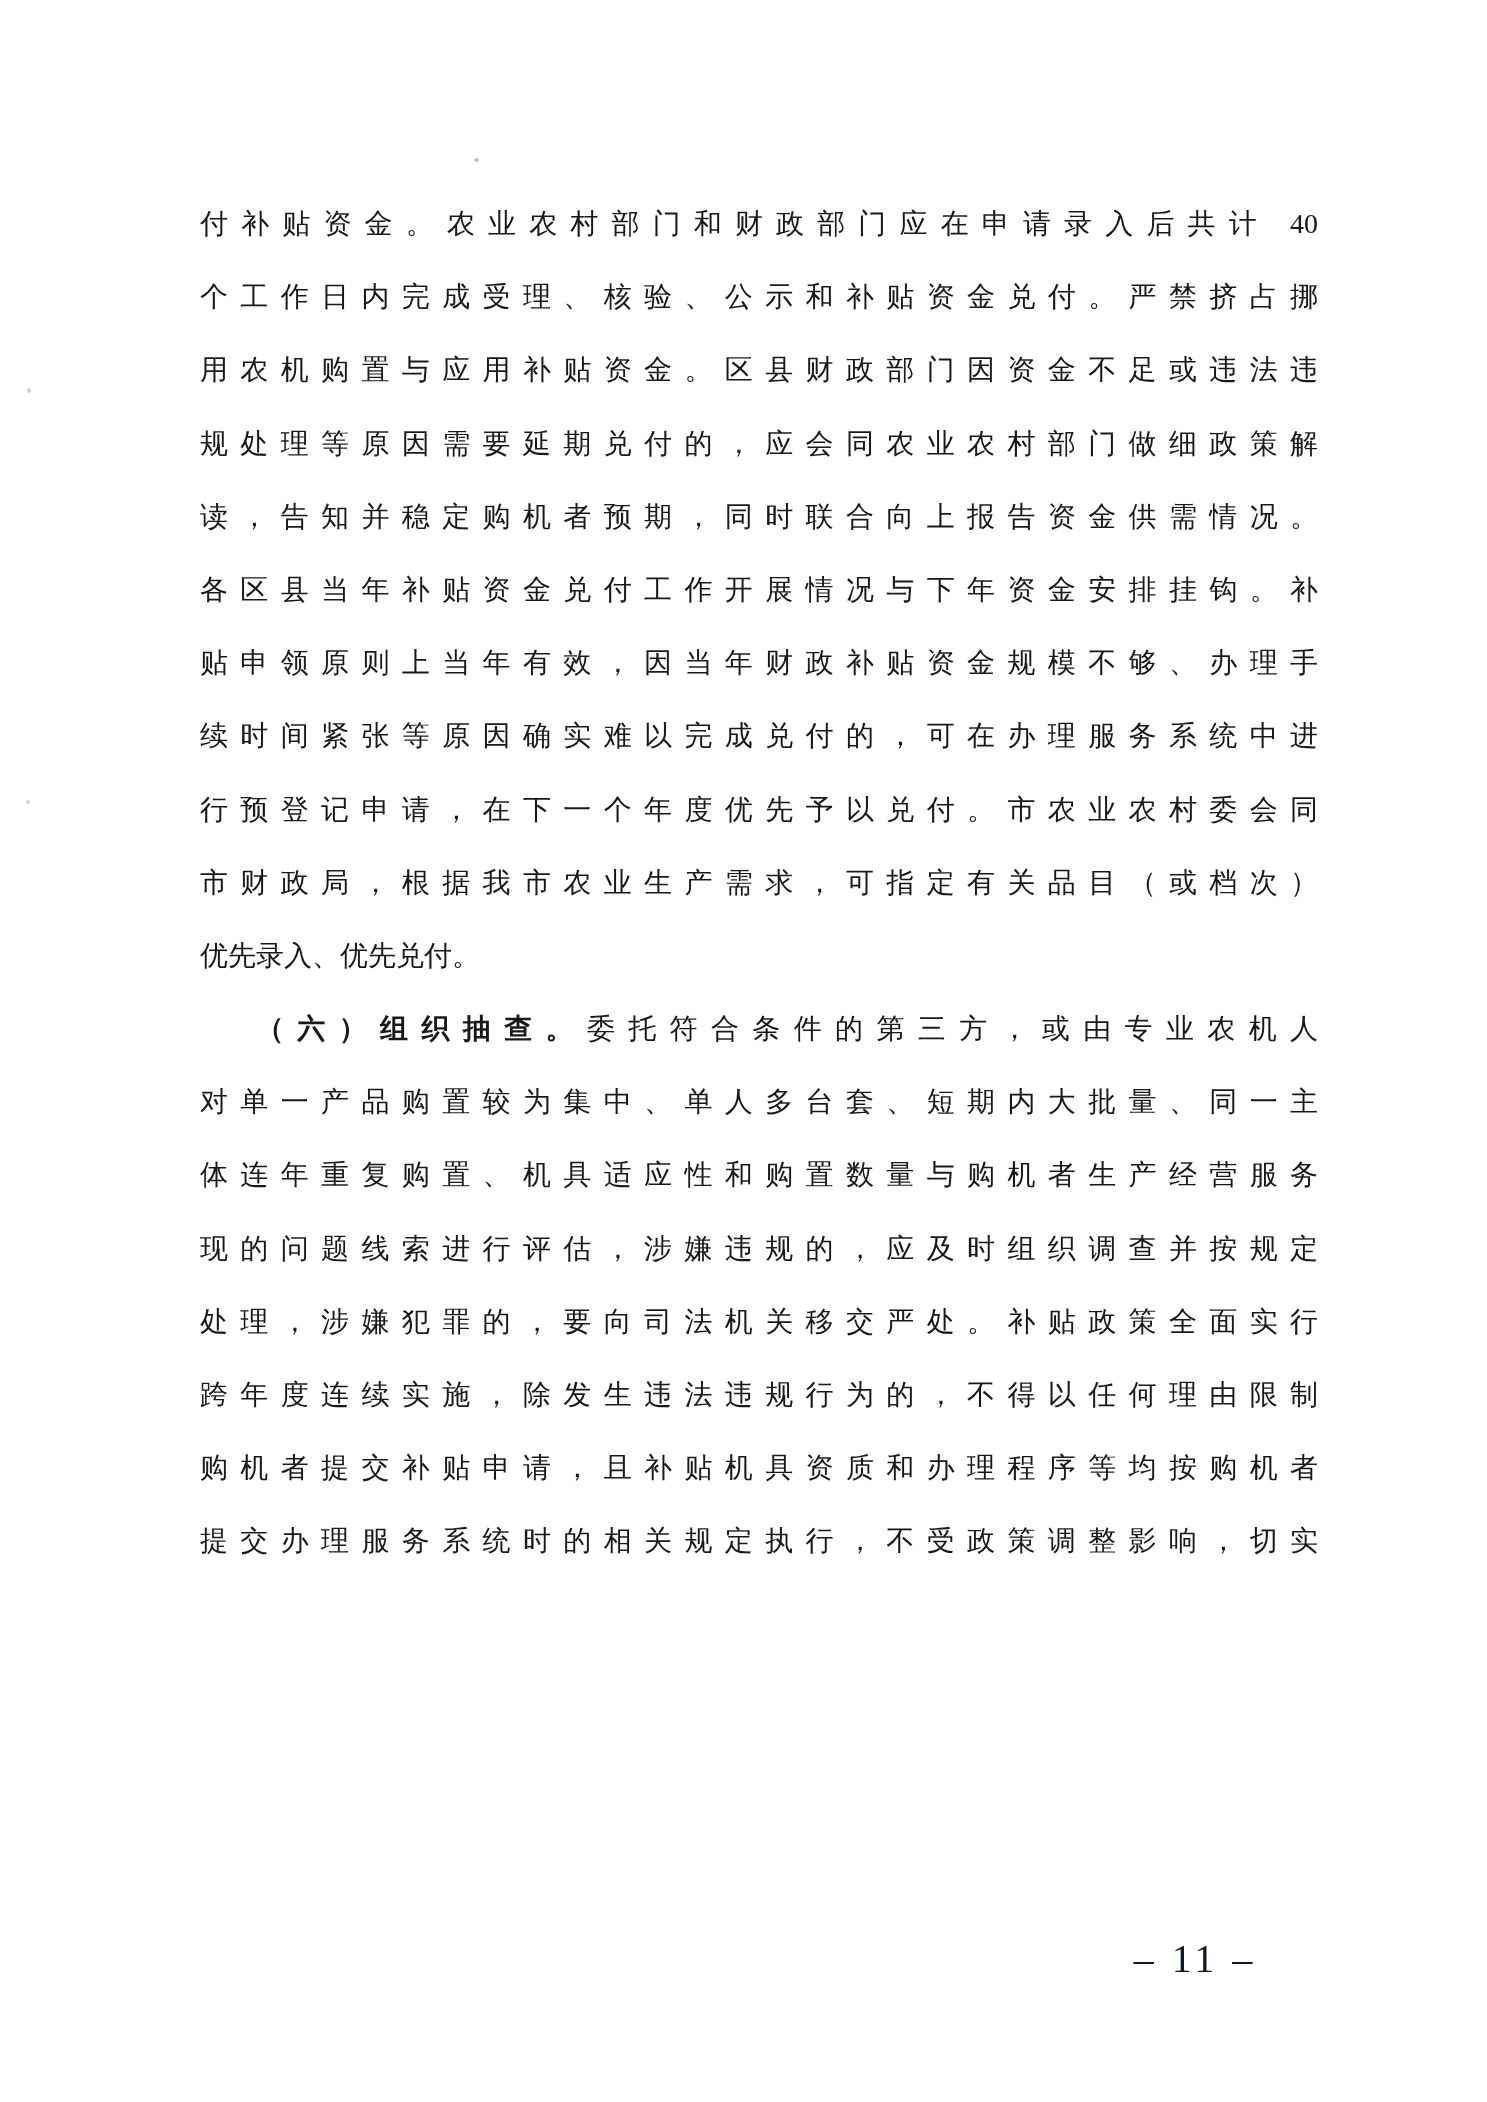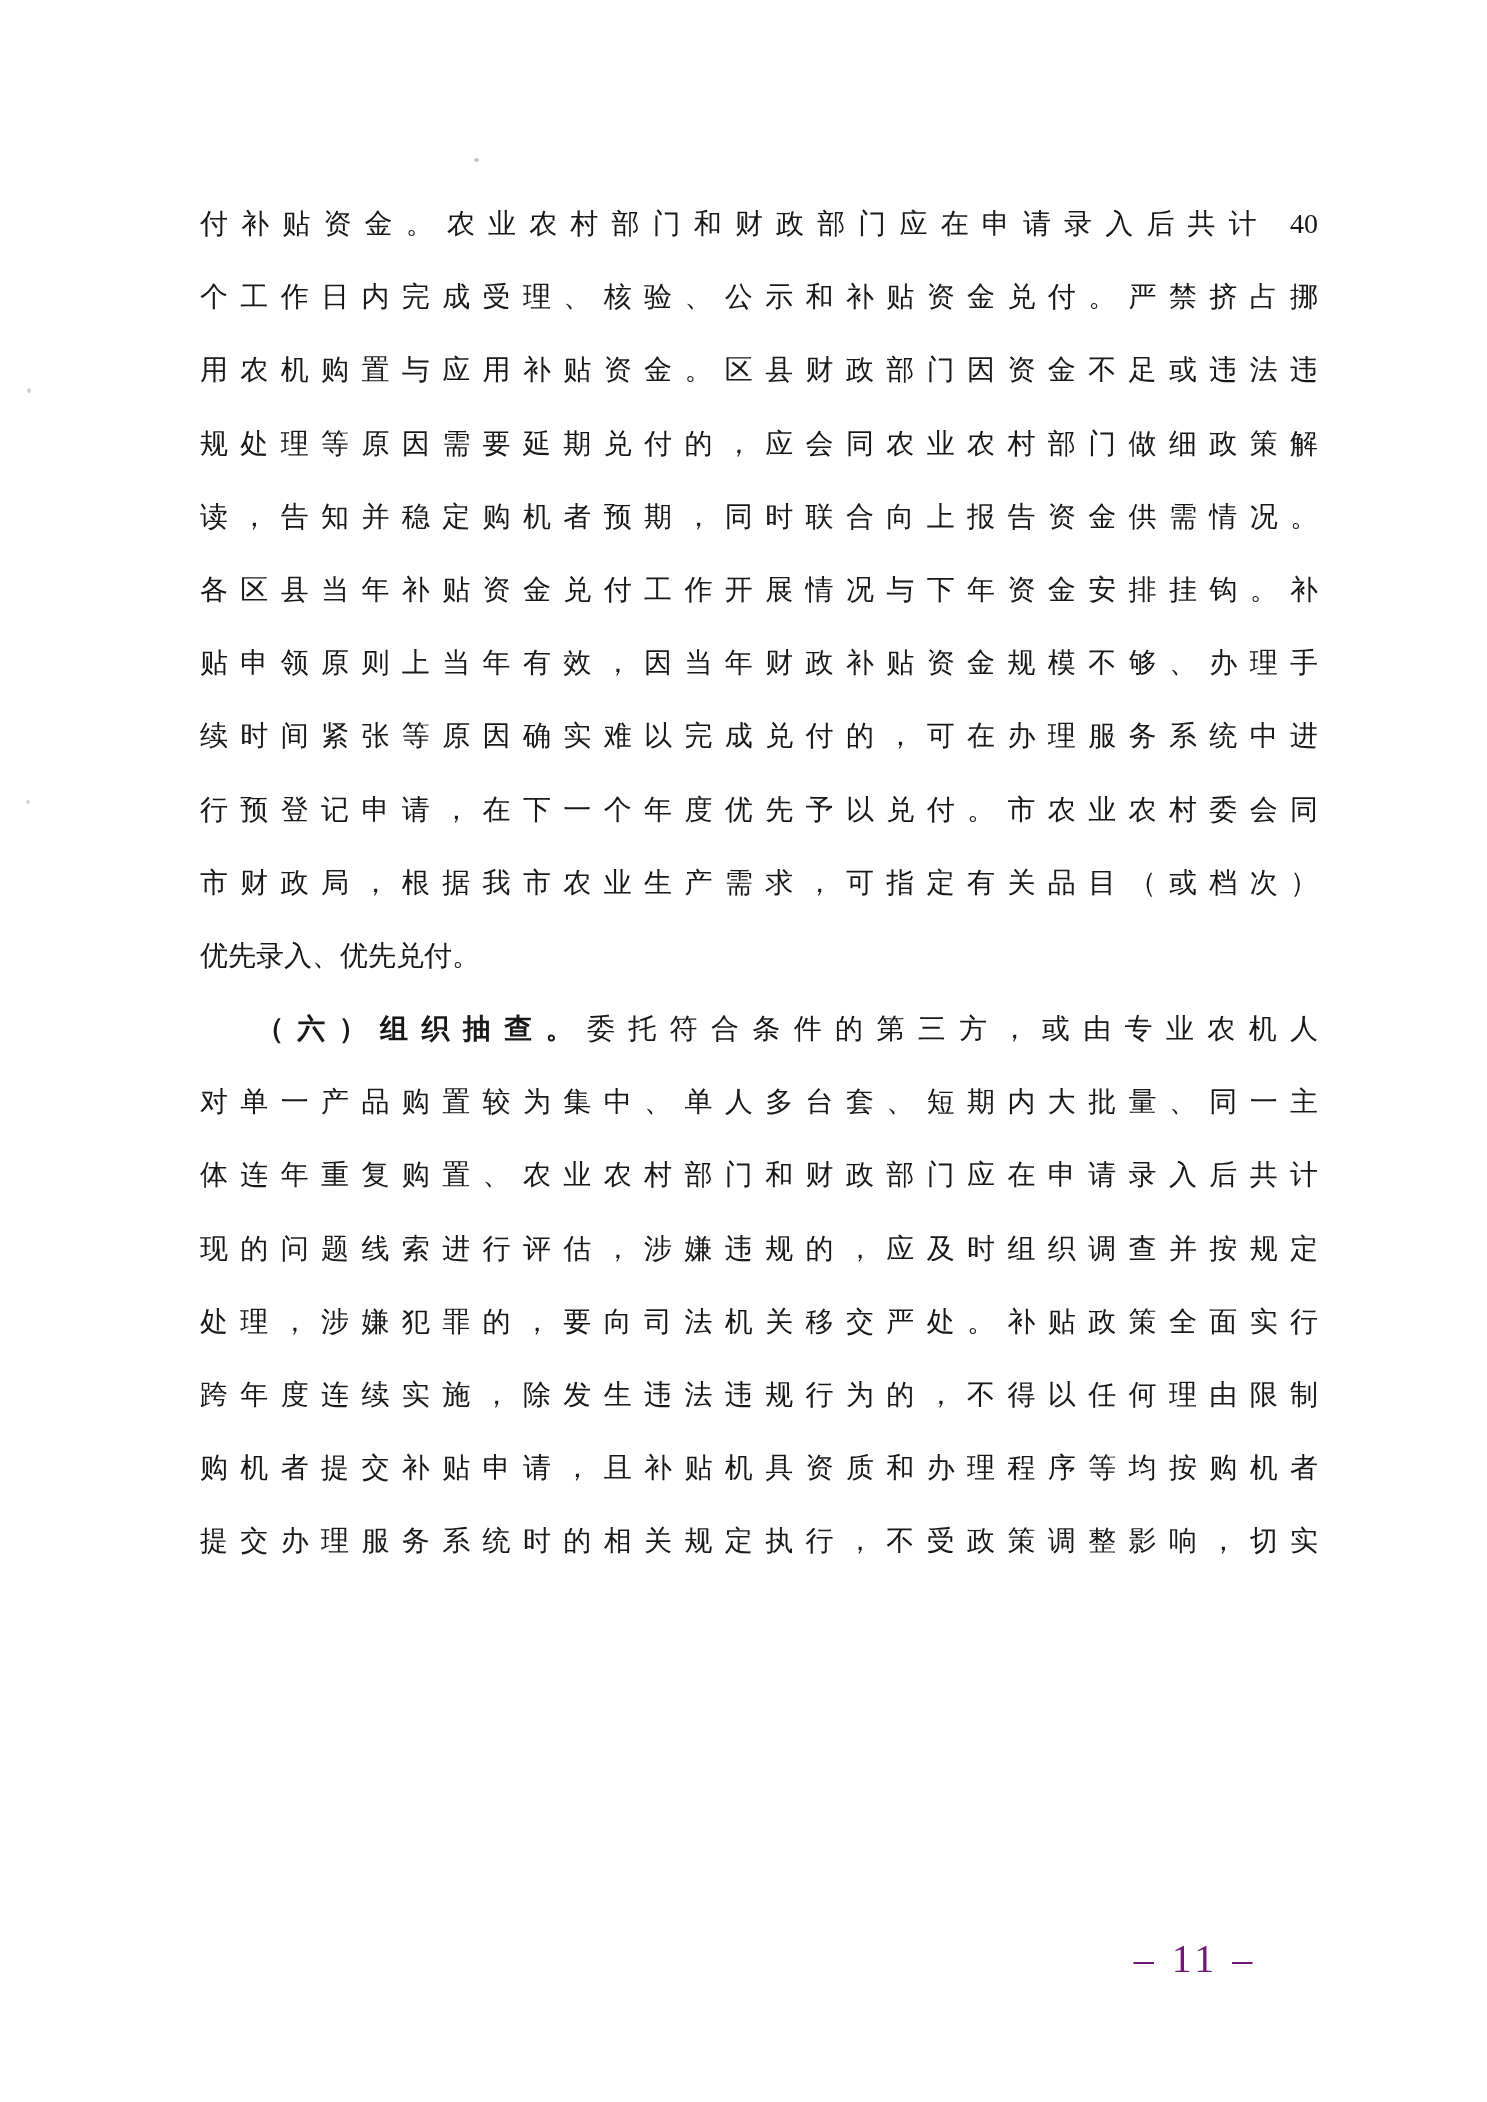--- a/index.html
+++ b/index.html
@@ -44,21 +44,21 @@
   .page-number {
     position: absolute;
     left: 1100px;
     top: 1933px;
     width: 190px;
     height: 52px;
     line-height: 52px;
     font-size: 40px;
     text-align: center;
     letter-spacing: 4px;
-    color: #701a75;
+    color: #0f172a;
   }
   .scan-speck {
     position: absolute;
     border-radius: 50%;
   }
   .speck-a { left: 474px; top: 158px; width: 5px; height: 4px; background: #c2c2c2; }
   .speck-b { left: 27px;  top: 388px; width: 4px; height: 5px; background: #d0d0d0; }
   .speck-c { left: 26px;  top: 800px; width: 4px; height: 4px; background: #d4d4d4; }
 </style>
 </head>
@@ -76,21 +76,21 @@
       <div class="line"><span class="seg">规处理等原因需要延期兑付的，应会同农业农村部门做细政策解</span></div>
       <div class="line"><span class="seg">读，告知并稳定购机者预期，同时联合向上报告资金供需情况。</span></div>
       <div class="line"><span class="seg">各区县当年补贴资金兑付工作开展情况与下年资金安排挂钩。补</span></div>
       <div class="line"><span class="seg">贴申领原则上当年有效，因当年财政补贴资金规模不够、办理手</span></div>
       <div class="line"><span class="seg">续时间紧张等原因确实难以完成兑付的，可在办理服务系统中进</span></div>
       <div class="line"><span class="seg">行预登记申请，在下一个年度优先予以兑付。市农业农村委会同</span></div>
       <div class="line"><span class="seg">市财政局，根据我市农业生产需求，可指定有关品目（或档次）</span></div>
       <div class="line no-fill"><span class="seg">优先录入、优先兑付。</span></div>
       <div class="line indent"><span class="seg bold">（六）组织抽查。</span><span class="seg">委托符合条件的第三方，或由专业农机人</span></div>
       <div class="line"><span class="seg">对单一产品购置较为集中、单人多台套、短期内大批量、同一主</span></div>
-      <div class="line"><span class="seg">体连年重复购置、农业农村部门和财政部门应在申请录入后共计</span></div>
+      <div class="line"><span class="seg">体连年重复购置、机具适应性和购置数量与购机者生产经营服务</span></div>
       <div class="line"><span class="seg">现的问题线索进行评估，涉嫌违规的，应及时组织调查并按规定</span></div>
       <div class="line"><span class="seg">处理，涉嫌犯罪的，要向司法机关移交严处。补贴政策全面实行</span></div>
       <div class="line"><span class="seg">跨年度连续实施，除发生违法违规行为的，不得以任何理由限制</span></div>
       <div class="line"><span class="seg">购机者提交补贴申请，且补贴机具资质和办理程序等均按购机者</span></div>
       <div class="line"><span class="seg">提交办理服务系统时的相关规定执行，不受政策调整影响，切实</span></div>
     </div>
 
   <div class="page-number">– 11 –</div>
 </div>
 

